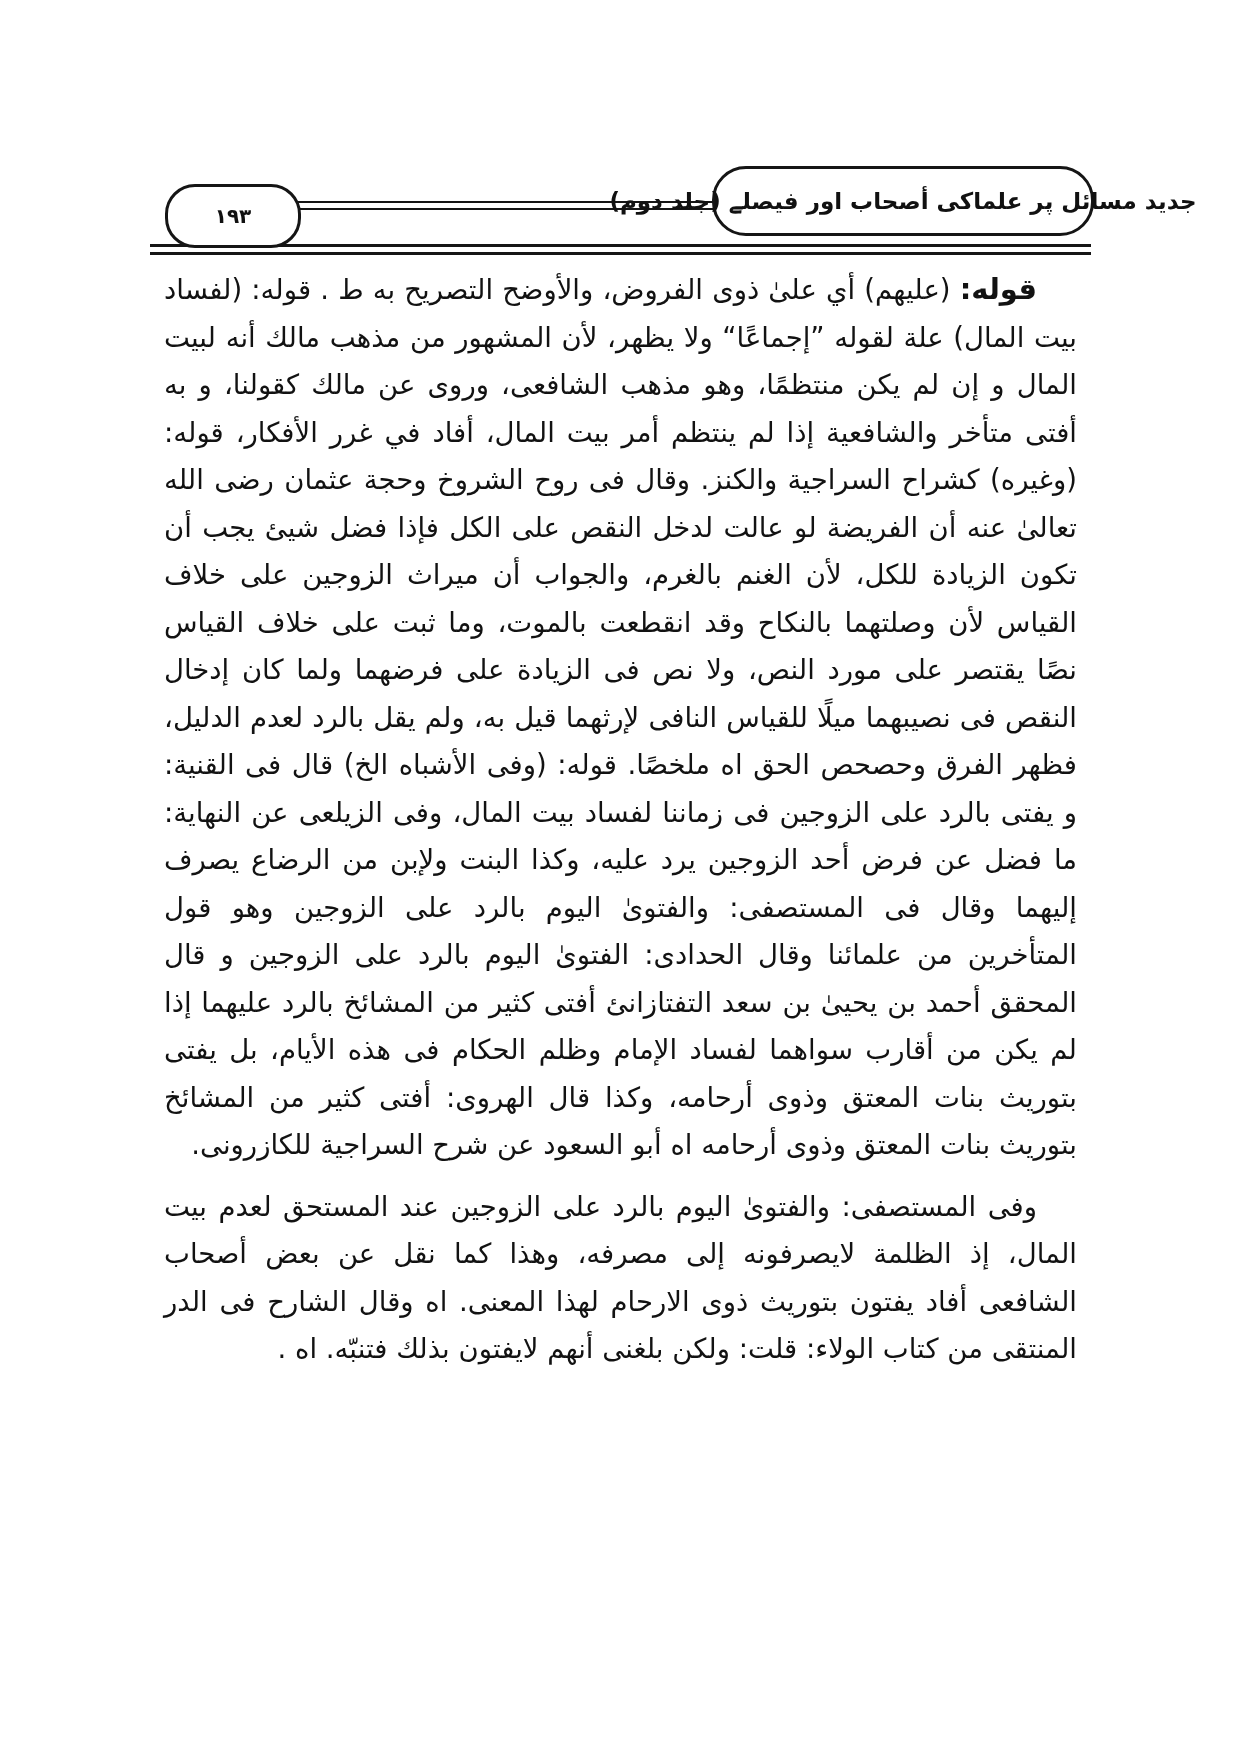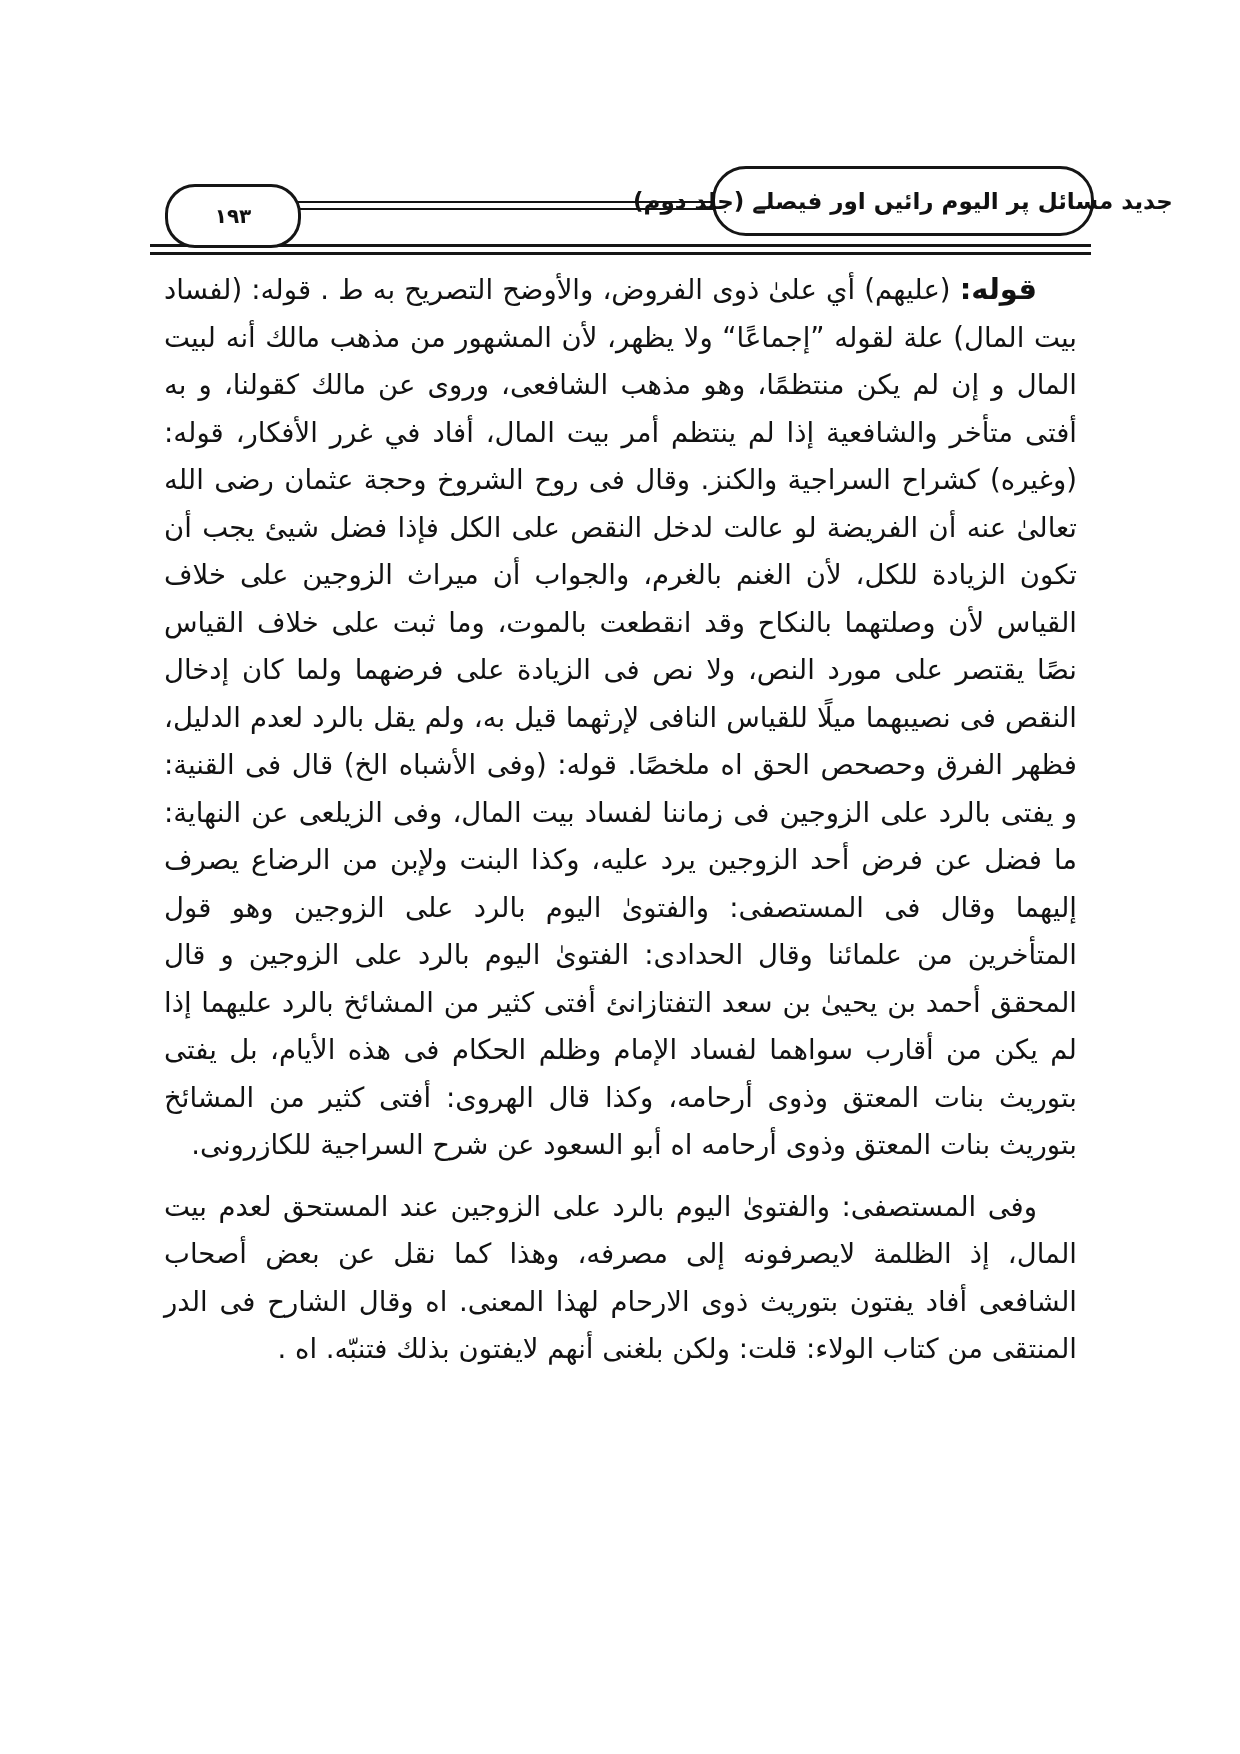--- a/index.html
+++ b/index.html
@@ -103,21 +103,21 @@
 
   <div class="header">
     <div class="rule-mid"></div>
     <div class="rule-full"></div>
 
     <div class="page-number-pill">
       <span>۱۹۳</span>
     </div>
 
     <div class="title-cartouche">
-      <span>جدید مسائل پر اليوم رائیں اور فیصلے (جلد دوم)</span>
+      <span>جدید مسائل پر علماکی أصحاب اور فیصلے (جلد دوم)</span>
     </div>
   </div>
 
   <div class="body-text">
     <p><span class="lead">قوله:</span><span> (عليهم) أي علىٰ ذوى الفروض، والأوضح التصريح به ط . قوله: (لفساد بيت المال) علة لقوله ”إجماعًا“ ولا يظهر، لأن المشهور من مذهب مالك أنه لبيت المال و إن لم يكن منتظمًا، وهو مذهب الشافعى، وروى عن مالك كقولنا، و به أفتى متأخر والشافعية إذا لم ينتظم أمر بيت المال، أفاد في غرر الأفكار، قوله: (وغيره) كشراح السراجية والكنز. وقال فى روح الشروخ وحجة عثمان رضى الله تعالىٰ عنه أن الفريضة لو عالت لدخل النقص على الكل فإذا فضل شيئ يجب أن تكون الزيادة للكل، لأن الغنم بالغرم، والجواب أن ميراث الزوجين على خلاف القياس لأن وصلتهما بالنكاح وقد انقطعت بالموت، وما ثبت على خلاف القياس نصًا يقتصر على مورد النص، ولا نص فى الزيادة على فرضهما ولما كان إدخال النقص فى نصيبهما ميلًا للقياس النافى لإرثهما قيل به، ولم يقل بالرد لعدم الدليل، فظهر الفرق وحصحص الحق اه ملخصًا. قوله: (وفى الأشباه الخ) قال فى القنية: و يفتى بالرد على الزوجين فى زماننا لفساد بيت المال، وفى الزيلعى عن النهاية: ما فضل عن فرض أحد الزوجين يرد عليه، وكذا البنت ولإبن من الرضاع يصرف إليهما وقال فى المستصفى: والفتوىٰ اليوم بالرد على الزوجين وهو قول المتأخرين من علمائنا وقال الحدادى: الفتوىٰ اليوم بالرد على الزوجين و قال المحقق أحمد بن يحيىٰ بن سعد التفتازانئ أفتى كثير من المشائخ بالرد عليهما إذا لم يكن من أقارب سواهما لفساد الإمام وظلم الحكام فى هذه الأيام، بل يفتى بتوريث بنات المعتق وذوى أرحامه، وكذا قال الهروى: أفتى كثير من المشائخ بتوريث بنات المعتق وذوى أرحامه اه أبو السعود عن شرح السراجية للكازرونى.</span></p>
     <p><span class="lead"></span><span>وفى المستصفى: والفتوىٰ اليوم بالرد على الزوجين عند المستحق لعدم بيت المال، إذ الظلمة لايصرفونه إلى مصرفه، وهذا كما نقل عن بعض أصحاب الشافعى أفاد يفتون بتوريث ذوى الارحام لهذا المعنى. اه وقال الشارح فى الدر المنتقى من كتاب الولاء: قلت: ولكن بلغنى أنهم لايفتون بذلك فتنبّه. اه .</span></p>
   </div>
 
 </div>
 

